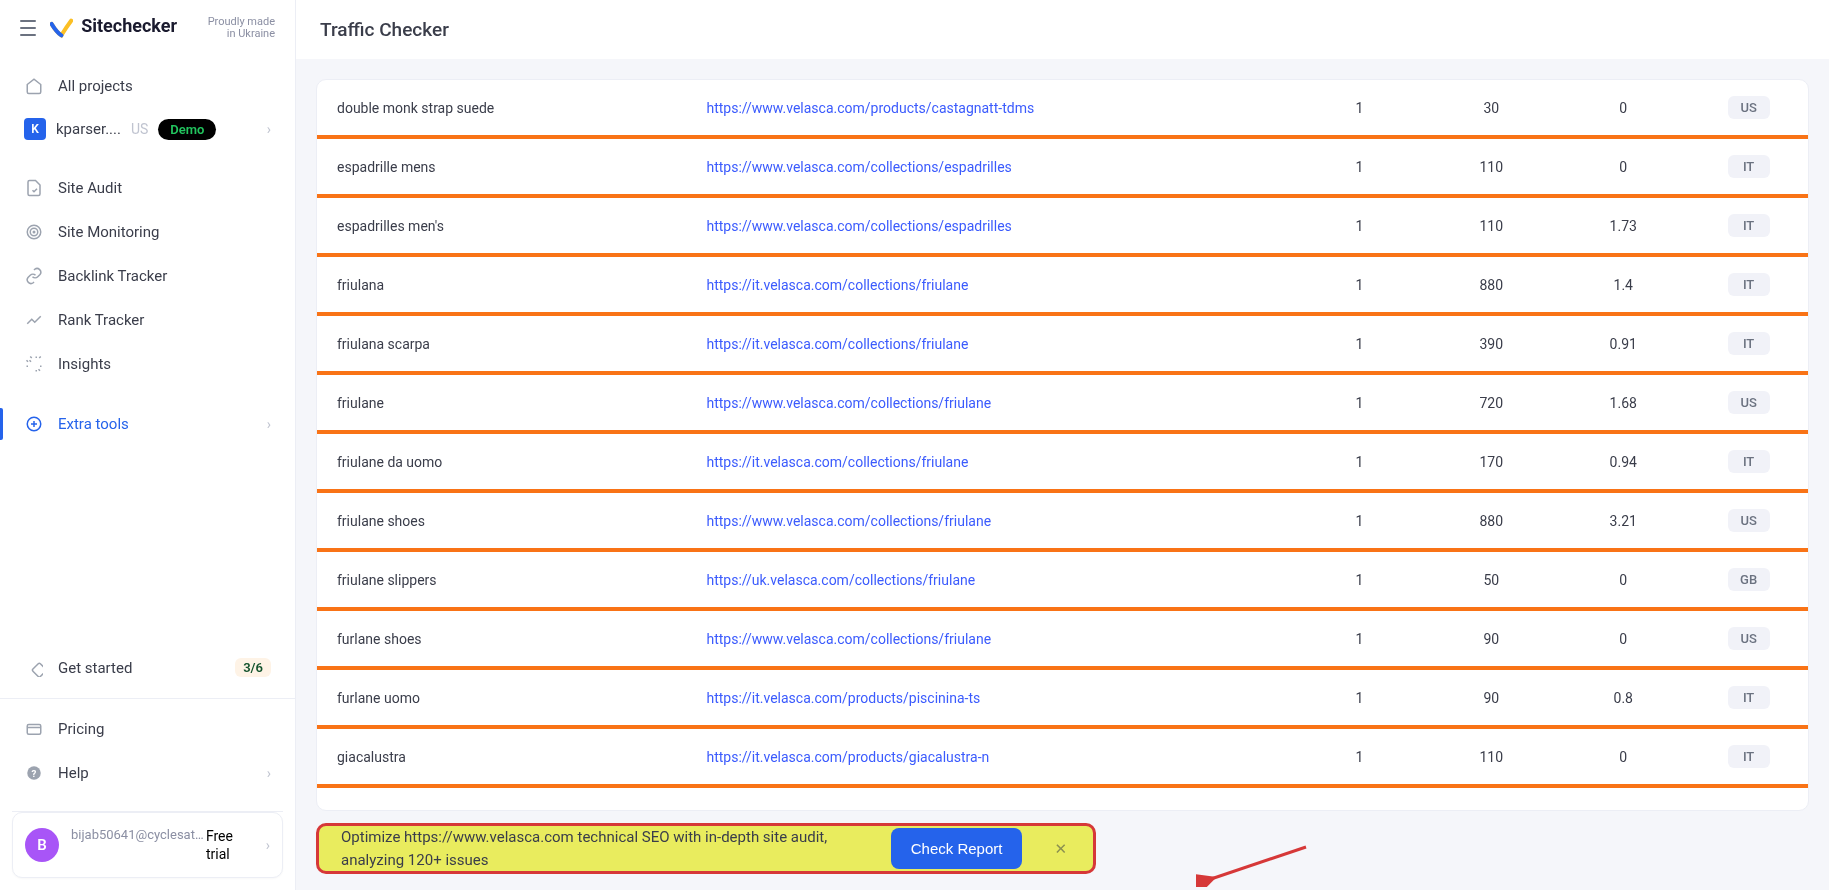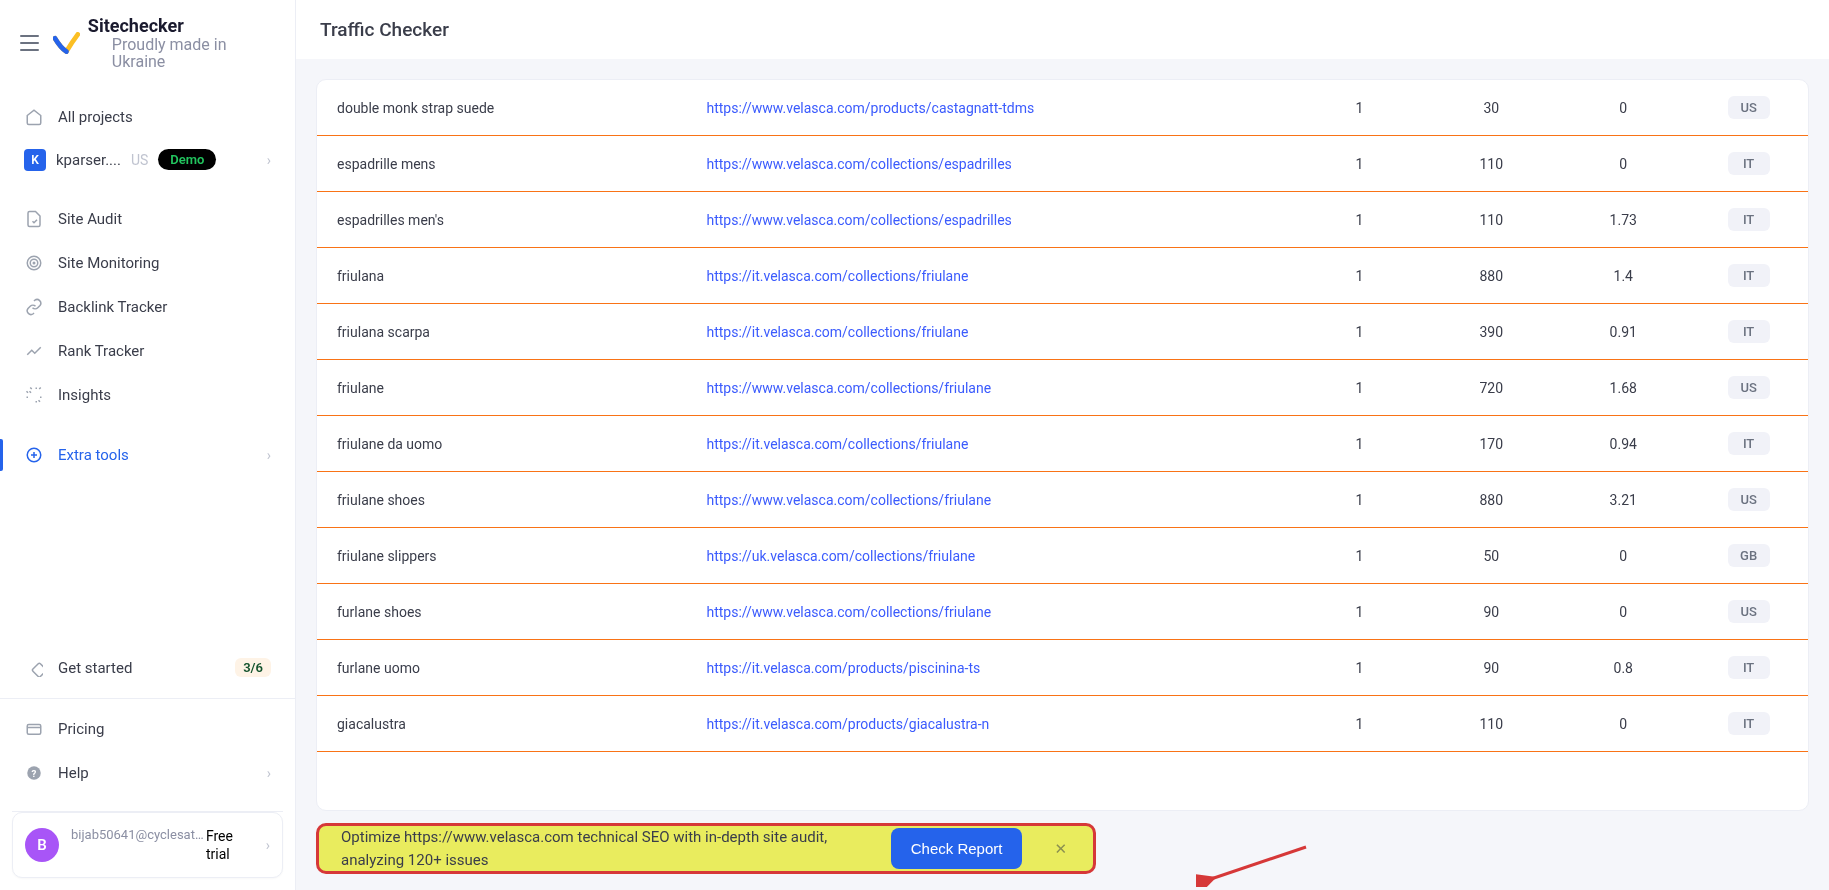--- a/index.html
+++ b/index.html
@@ -4,23 +4,23 @@
 <style>
 * { margin: 0; padding: 0; box-sizing: border-box; }
 body { font-family: -apple-system, BlinkMacSystemFont, 'Segoe UI', Roboto, sans-serif; background: #f5f6fa; color: #1a1a2e; font-size: 14px; }
 .app { display: flex; height: 890px; width: 1829px; }
 .sidebar { width: 296px; background: #fff; border-right: 1px solid #eceef5; display: flex; flex-direction: column; }
 .sidebar-header { display: flex; align-items: center; padding: 16px 20px; gap: 14px; }
 .hamburger { width: 20px; height: 16px; display: flex; flex-direction: column; justify-content: space-between; cursor: pointer; }
 .hamburger span { display: block; height: 2px; background: #6b7280; border-radius: 2px; }
 .logo { display: flex; align-items: center; gap: 8px; }
 .logo-icon { width: 28px; height: 22px; }
-.logo-text { display: flex; flex-direction: column; line-height: 1.1; }
+.logo-text { display: flex; flex-direction: row; line-height: 1.1; text-align: right; }
 .logo-title { font-weight: 700; font-size: 18px; color: #1a1a2e; }
-.logo-subtitle { font-size: 16px; color: #8b8fa3; margin-left: 24px; }
+.logo-subtitle { font-size: 11px; color: #8b8fa3; margin-left: 24px; }
 .sidebar-section { padding: 8px 0; }
 .sidebar-item { display: flex; align-items: center; padding: 12px 24px; gap: 14px; cursor: pointer; color: #3a3d4a; font-size: 15px; position: relative; }
 .sidebar-item.active { color: #2563eb; }
 .sidebar-item.active::before { content: ''; position: absolute; left: 0; top: 6px; bottom: 6px; width: 3px; background: #2563eb; border-radius: 0 2px 2px 0; }
 .sidebar-icon { width: 20px; height: 20px; display: flex; align-items: center; justify-content: center; color: #9ca3af; flex-shrink: 0; }
 .sidebar-item.active .sidebar-icon { color: #2563eb; }
 .project-item { display: flex; align-items: center; padding: 10px 24px; gap: 10px; cursor: pointer; }
 .project-badge { width: 22px; height: 22px; background: #2563eb; color: #fff; border-radius: 4px; display: flex; align-items: center; justify-content: center; font-size: 12px; font-weight: 600; }
 .project-name { font-size: 15px; color: #3a3d4a; flex: 0 0 auto; }
 .project-region { font-size: 14px; color: #c0c4d0; }
@@ -32,21 +32,21 @@
 .user-card { display: flex; align-items: center; padding: 14px 12px; gap: 12px; border: 1px solid #eceef5; border-radius: 10px; margin: 0; background: #fff; box-shadow: 0 1px 2px rgba(0,0,0,0.03); cursor: pointer; }
 .avatar { width: 34px; height: 34px; border-radius: 50%; background: #a855f7; color: #fff; display: flex; align-items: center; justify-content: center; font-weight: 600; font-size: 15px; }
 .user-info { display: flex; flex-direction: row; line-height: 1.3; flex: 1; min-width: 0; }
 .user-email { font-size: 13px; color: #8b8fa3; white-space: nowrap; overflow: hidden; text-overflow: ellipsis; }
 .user-plan { font-size: 14px; color: #000000; font-weight: 400; }
 .main { flex: 1; display: flex; flex-direction: column; overflow: hidden; }
 .topbar { padding: 18px 24px; font-size: 19px; font-weight: 500; color: #3a3d4a; background: #fff; }
 .content { flex: 1; padding: 20px 20px 0; overflow: hidden; display: flex; flex-direction: column; }
 .table-wrap { background: #fff; border-radius: 10px; border: 1px solid #eceef5; flex: 1; overflow: hidden; }
 .table { width: 100%; border-collapse: collapse; }
-.table tr { border-bottom: 1px solid #f97316; }
+.table tr { border-bottom: 4px solid #f97316; }
 .table td { padding: 16px 20px; font-size: 14px; vertical-align: middle; }
 .td-keyword { width: 280px; color: #3a3d4a; }
 .td-url { width: 460px; }
 .td-url a { color: #3b5bfd; text-decoration: none; }
 .td-num { width: 100px; text-align: center; color: #3a3d4a; }
 .td-country { width: 90px; text-align: center; }
 .country-pill { display: inline-block; background: #f1f2f8; color: #6b7280; padding: 4px 12px; border-radius: 6px; font-size: 13px; font-weight: 500; min-width: 42px; }
 .banner-wrap { position: relative; margin: 12px 0 16px; }
 .banner { display: flex; align-items: center; background: #e9ec5e; border-radius: 10px; padding: 0 22px; gap: 28px; border: 3px solid #d63838; width: 780px; }
 .banner-text { flex: 1; color: #3a3d4a; font-size: 15px; line-height: 1.5; }

